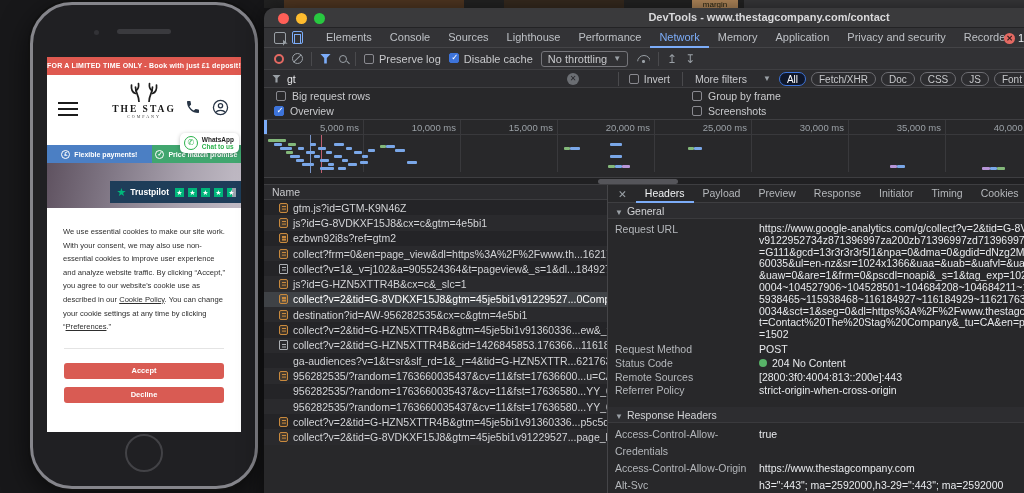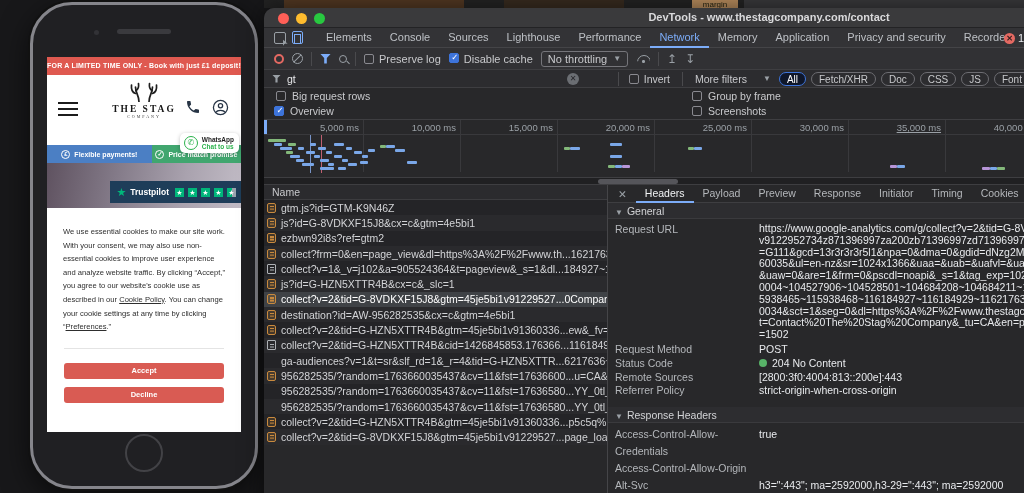--- a/index.html
+++ b/index.html
@@ -108,21 +108,21 @@
   #bars { position:absolute; left:0; top:15px; width:100%; height:38px; }
   .bar { position:absolute; height:3px; border-radius:1px; }
   .marker { position:absolute; top:0; width:1px; height:38px; opacity:.9; }
   .ov-handle { position:absolute; left:0; top:0; width:3px; height:14px; background:#7cacf8; }
   #hscroll { position:relative; height:7px; background:#202022; border-bottom:1px solid #3e3e41; }
   #hscroll .thumb { position:absolute; left:334px; top:1px; width:80px; height:5px; border-radius:2.5px; background:#55555a; cursor:pointer; }
 
   #mainsplit { display:flex; height:420px; }
   #reqlist { width:344px; border-right:1px solid #454548; display:flex; flex-direction:column; }
   #namehdr { height:15px; background:#2b2b2e; border-bottom:1px solid #3c3c3f; font-size:10.5px; color:#c8c9cc; padding-left:8px; line-height:15px; }
-  .req-row { height:15.3px; display:flex; align-items:center; padding-left:3px; font-size:10.5px; color:#d3d4d7; white-space:nowrap; overflow:hidden; cursor:pointer; }
+  .req-row { height:15.3px; display:flex; align-items:center; padding-left:15px; font-size:10.5px; color:#d3d4d7; white-space:nowrap; overflow:hidden; cursor:pointer; }
   .req-row:nth-child(odd) { background:#242427; }
   .req-row:nth-child(even) { background:#2a2a2d; }
   .req-row.selected { background:#3f4246 !important; color:#fff; }
   .fico { flex:none; width:9px; height:10px; margin-right:5px; border-radius:2px; position:relative; }
   .fico.js { border:1px solid #c98a3e; background:rgba(201,138,62,.18); }
   .fico.js::after { content:""; position:absolute; left:1.5px; top:2px; width:4px; height:1.3px; background:#c98a3e; box-shadow:0 2.6px 0 #c98a3e; }
   .fico.doc { border:1px solid #aeb1b5; border-radius:1px; }
   .fico.doc::after { content:""; position:absolute; left:1.5px; top:2.5px; width:4px; height:1px; background:#aeb1b5; box-shadow:0 2.5px 0 #aeb1b5; }
   .fico.none { border:none; background:transparent; }
 
@@ -392,21 +392,21 @@
         <div class="bar" style="left: 718px; top: 32px; width: 8px; background: rgb(183, 149, 216);"></div>
         <div class="bar" style="left: 726px; top: 32px; width: 7px; background: rgb(122, 167, 232);"></div>
         <div class="bar" style="left: 733px; top: 32px; width: 8px; background: rgb(131, 184, 122);"></div>
       </div>
   <div class="tlabel" style="left: 15px;">5,000 ms</div>
       <div class="tlabel" style="left: 112px;">10,000 ms</div>
       <div class="tlabel" style="left: 209px;">15,000 ms</div>
       <div class="tlabel" style="left: 306px;">20,000 ms</div>
       <div class="tlabel" style="left: 403px;">25,000 ms</div>
       <div class="tlabel" style="left: 500px;">30,000 ms</div>
-      <div class="tlabel" style="left: 597px; text-decoration: underline;">35,000 ms</div>
+      <div class="tlabel" style="left: 597px;">35,000 ms</div>
       <div class="tlabel" style="left: 694px;">40,000 ms</div>
     </div>
   <div id="hscroll">
     <div class="thumb"></div>
   </div>
 
   <div id="mainsplit">
     <div id="reqlist">
       <div id="namehdr">Name</div>
       <div id="rows">
@@ -525,20 +525,21 @@
       <div class="sec-hdr" style="margin-top:9px">
         <span class="tri">▼</span><span>Response Headers</span>
       </div>
       <div id="resprows" style="margin-top:3px">
           <div class="kv resp-row">
             <div class="k">Access-Control-Allow-Credentials</div>
             <div class="v">true</div>
           </div>
           <div class="kv resp-row">
             <div class="k">Access-Control-Allow-Origin</div>
+            <div class="v">https://www.thestagcompany.com</div>
           </div>
           <div class="kv resp-row">
             <div class="k">Alt-Svc</div>
             <div class="v">h3=":443"; ma=2592000,h3-29=":443"; ma=2592000</div>
           </div>
         </div>
     </div>
   </div>
 </div>
 

